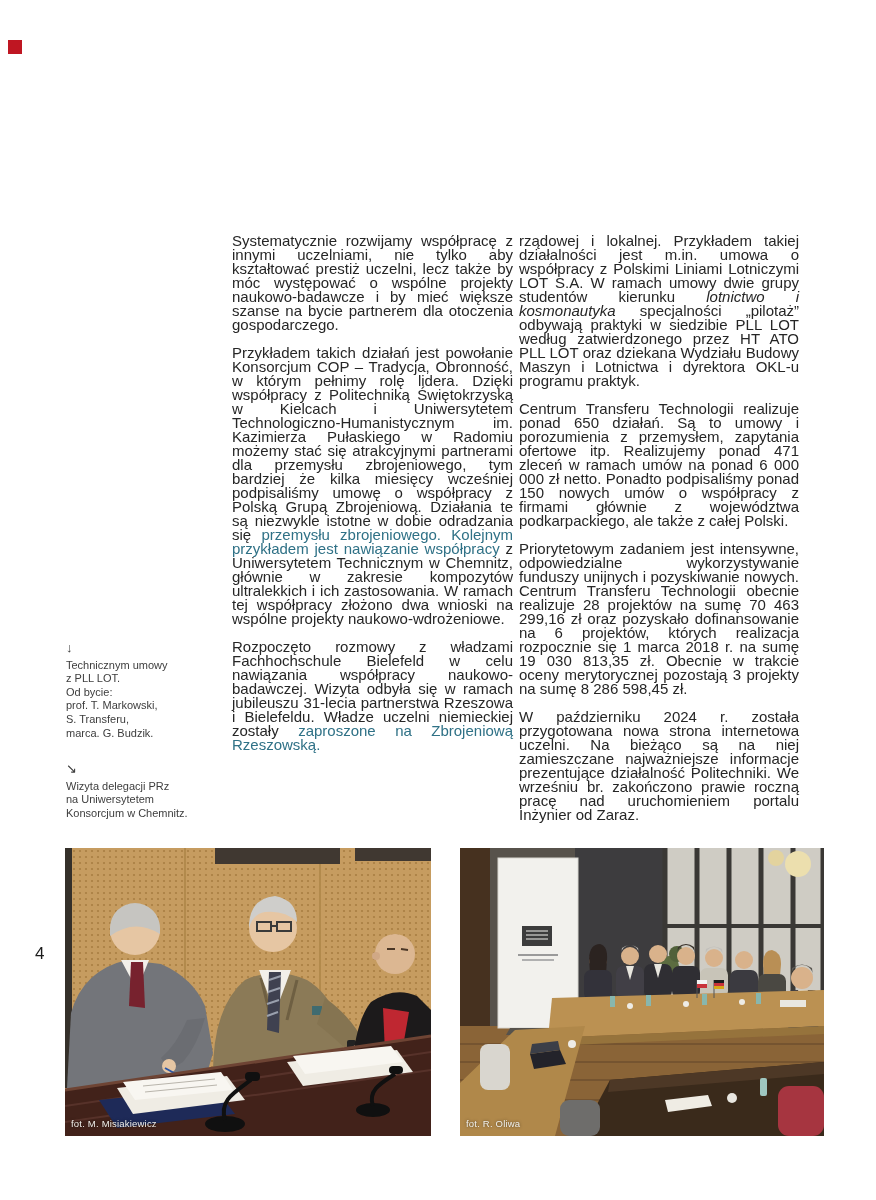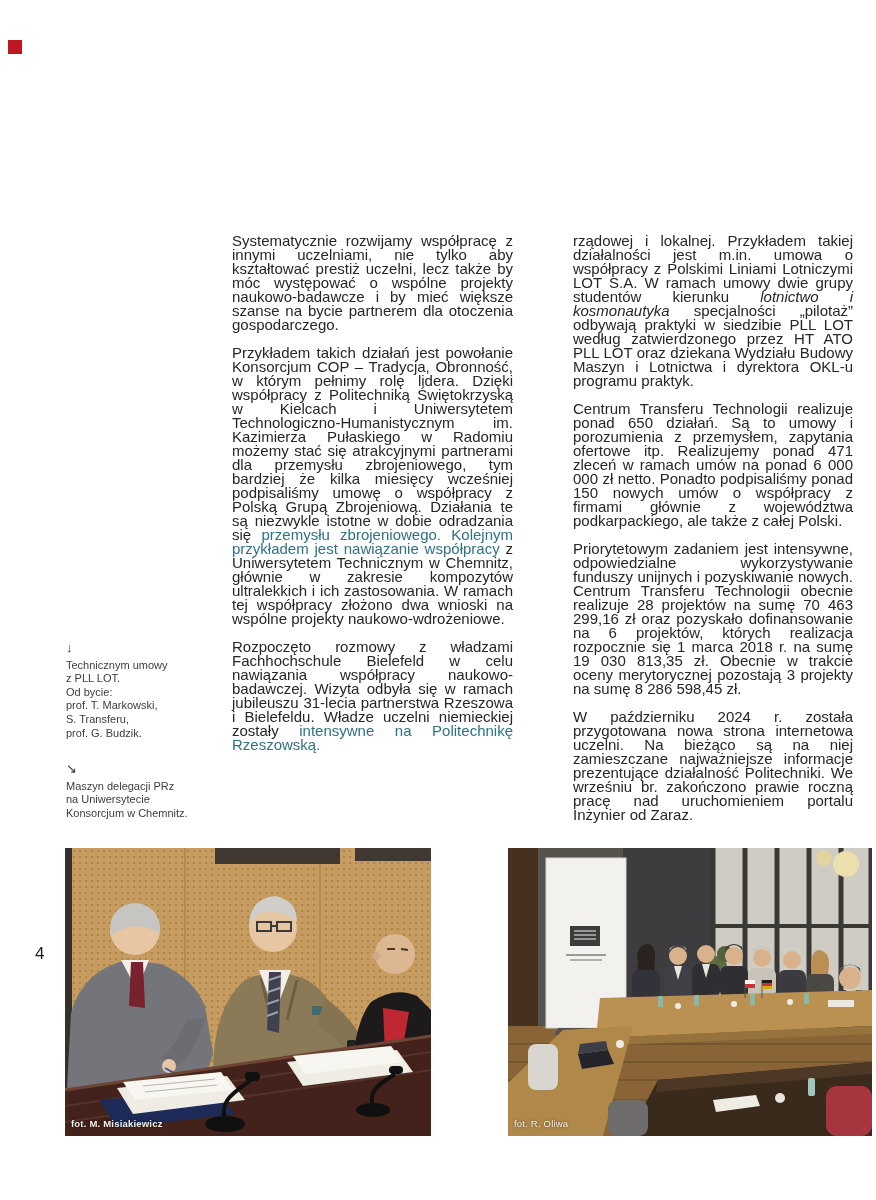--- a/index.html
+++ b/index.html
@@ -8,27 +8,27 @@
   .red-square{position:absolute;left:8px;top:40px;width:14px;height:14px;
               background:var(--accent-red,#bf1622);}
   .page-number{position:absolute;left:35px;top:944px;font-size:17px;color:#1c1c1c;}
   .captions{position:absolute;left:66px;top:641px;width:158px;font-size:11px;
             line-height:13.6px;color:#3d3d3d;}
   .caption{margin-bottom:22px;}
   .arrow{font-size:13px;margin-bottom:4px;color:#3d3d3d;}
   .col{position:absolute;top:234px;text-align:justify;font-size:15px;line-height:14px;
        hyphens:auto;-webkit-hyphens:auto;}
   .col-a{left:232px;width:281px;}
-  .col-b{left:573px;width:280px;}
+  .col-b{left:519px;width:280px;}
   .col p{margin:0 0 14px 0;}
   .hl{color:var(--highlight-teal,#2f7186);}
   .col em{font-style:italic;}
   .photo{position:absolute;top:848px;margin:0;overflow:hidden;background:#777;}
-  .photo-left{left:65px;width:366px;height:288px;font-weight:bold;}
-  .photo-right{left:460px;width:364px;height:288px;margin-left:48px;}
+  .photo-left{left:65px;width:366px;height:288px;}
+  .photo-right{left:460px;width:364px;height:288px;}
   .photo svg{display:block;width:100%;height:100%;}
   .credit{position:absolute;left:6px;bottom:7px;font-size:9.5px;color:#f0efea;
           letter-spacing:.2px;text-shadow:0 0 3px rgba(0,0,0,.55);}
 </style>
 </head>
 <body>
 
 <div class="sheet">
 
   <div class="red-square"></div>
@@ -36,34 +36,34 @@
   <div class="page-number">4</div>
 
   <aside class="captions">
     <div class="caption">
       <div class="arrow">↓</div>
       <div class="cap-line">Technicznym umowy</div>
       <div class="cap-line">z PLL LOT.</div>
       <div class="cap-line">Od bycie:</div>
       <div class="cap-line">prof. T. Markowski,</div>
       <div class="cap-line">S. Transferu,</div>
-      <div class="cap-line">prof. G. Budzik.</div>
+      <div class="cap-line">marca. G. Budzik.</div>
     </div>
     <div class="caption">
       <div class="arrow">↘</div>
-      <div class="cap-line">Maszyn delegacji PRz</div>
-      <div class="cap-line">na Uniwersytecie</div>
+      <div class="cap-line">Wizyta delegacji PRz</div>
+      <div class="cap-line">na Uniwersytetem</div>
       <div class="cap-line">Konsorcjum w Chemnitz.</div>
     </div>
   </aside>
 
   <section class="col col-a">
     <p><span>Systematycznie rozwijamy współpracę z innymi uczelniami, nie tylko aby kształtować prestiż uczelni, lecz także by móc występować o wspólne projekty naukowo-badawcze i by mieć większe szanse na bycie partnerem dla otoczenia gospodarczego.</span></p>
     <p><span>Przykładem takich działań jest powołanie Konsorcjum COP – Tradycja, Obronność, w którym pełnimy rolę lidera. Dzięki współpracy z Politechniką Świętokrzyską w Kielcach i Uniwersytetem Technologiczno-Humanistycznym im. Kazimierza Pułaskiego w Radomiu możemy stać się atrakcyjnymi partnerami dla przemysłu zbrojeniowego, tym bardziej że kilka miesięcy wcześniej podpisaliśmy umowę o współpracy z Polską Grupą Zbrojeniową. Działania te są niezwykle istotne w dobie odradzania się </span><span class="hl">przemysłu zbrojeniowego. Kolejnym przykładem jest nawiązanie współpracy</span><span> z Uniwersytetem Technicznym w Chemnitz, głównie w zakresie kompozytów ultralekkich i ich zastosowania. W ramach tej współpracy złożono dwa wnioski na wspólne projekty naukowo-wdrożeniowe.</span></p>
-    <p><span>Rozpoczęto rozmowy z władzami Fachhochschule Bielefeld w celu nawiązania współpracy naukowo-badawczej. Wizyta odbyła się w ramach jubileuszu 31-lecia partnerstwa Rzeszowa i Bielefeldu. Władze uczelni niemieckiej zostały </span><span class="hl">intensywne na Politechnikę Rzeszowską.</span></p>
+    <p><span>Rozpoczęto rozmowy z władzami Fachhochschule Bielefeld w celu nawiązania współpracy naukowo-badawczej. Wizyta odbyła się w ramach jubileuszu 31-lecia partnerstwa Rzeszowa i Bielefeldu. Władze uczelni niemieckiej zostały </span><span class="hl">zaproszone na Zbrojeniową Rzeszowską.</span></p>
   </section>
 
   <section class="col col-b">
     <p><span>rządowej i lokalnej. Przykładem takiej działalności jest m.in. umowa o współpracy z Polskimi Liniami Lotniczymi LOT S.A. W ramach umowy dwie grupy studentów kierunku </span><em>lotnictwo i kosmonautyka</em><span> specjalności „pilotaż” odbywają praktyki w siedzibie PLL LOT według zatwierdzonego przez HT ATO PLL LOT oraz dziekana Wydziału Budowy Maszyn i Lotnictwa i dyrektora OKL-u programu praktyk.</span></p>
     <p><span>Centrum Transferu Technologii realizuje ponad 650 działań. Są to umowy i porozumienia z przemysłem, zapytania ofertowe itp. Realizujemy ponad 471 zleceń w ramach umów na ponad 6 000 000 zł netto. Ponadto podpisaliśmy ponad 150 nowych umów o współpracy z firmami głównie z województwa podkarpackiego, ale także z całej Polski.</span></p>
     <p><span>Priorytetowym zadaniem jest intensywne, odpowiedzialne wykorzystywanie funduszy unijnych i pozyskiwanie nowych. Centrum Transferu Technologii obecnie realizuje 28 projektów na sumę 70 463 299,16 zł oraz pozyskało dofinansowanie na 6 projektów, których realizacja rozpocznie się 1 marca 2018 r. na sumę 19 030 813,35 zł. Obecnie w trakcie oceny merytorycznej pozostają 3 projekty na sumę 8 286 598,45 zł.</span></p>
     <p><span>W październiku 2024 r. została przygotowana nowa strona internetowa uczelni. Na bieżąco są na niej zamieszczane najważniejsze informacje prezentujące działalność Politechniki. We wrześniu br. zakończono prawie roczną pracę nad uruchomieniem portalu Inżynier od Zaraz.</span></p>
   </section>
 
   <figure class="photo photo-left">

